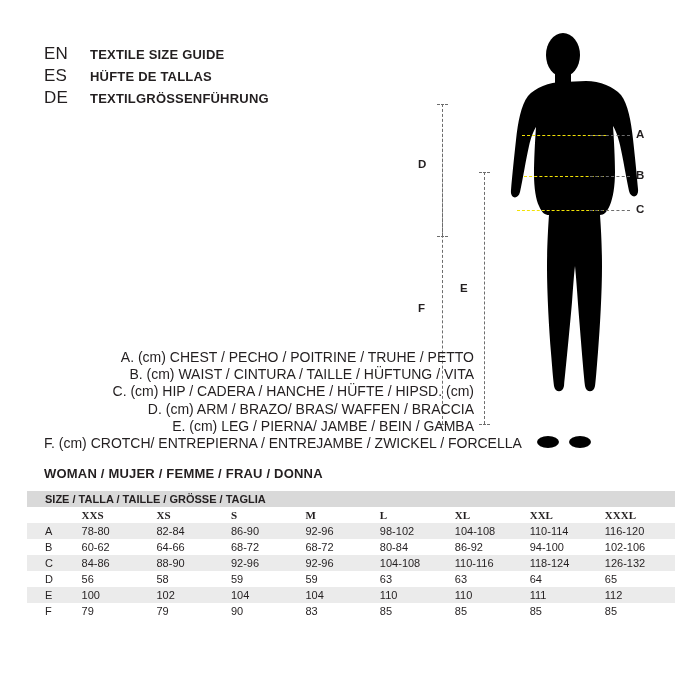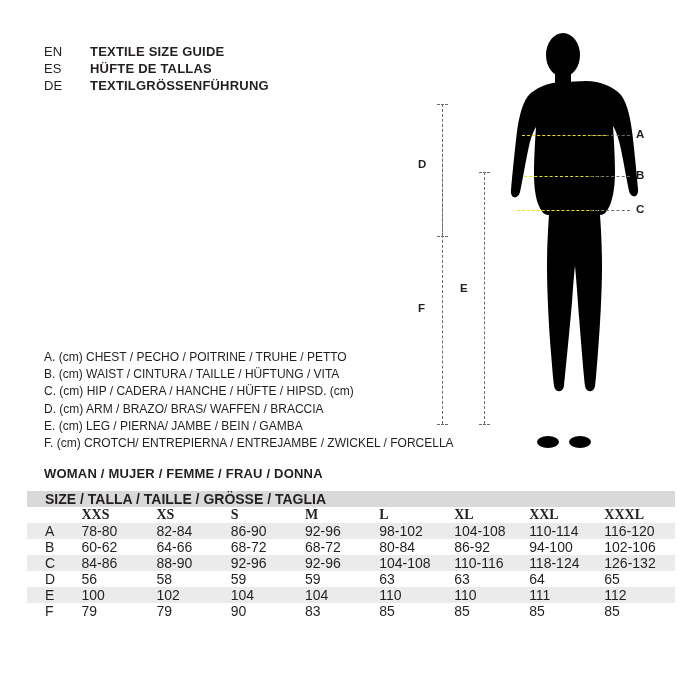--- a/index.html
+++ b/index.html
@@ -23,41 +23,42 @@
     top: 44px;
     width: 420px;
   }
   .lang-row {
     display: flex;
     align-items: baseline;
     margin-bottom: 2px;
   }
   .lang-code {
     width: 46px;
-    font-size: 13px;
+    font-size: 17px;
     letter-spacing: .2px;
   }
   .lang-title {
     font-size: 13px;
     font-weight: bold;
     letter-spacing: .2px;
     white-space: nowrap;
   }
 
   
   .legend {
     position: absolute;
     left: 44px;
     top: 349px;
     width: 430px;
   }
   .legend-line {
-    font-size: 12px;
+    font-size: 14px;
     line-height: 17.2px;
     white-space: nowrap;
+    text-align: right;
   }
 
   .gender-line {
     position: absolute;
     left: 44px;
     top: 466px;
     font-size: 13px;
     font-weight: bold;
     letter-spacing: .2px;
   }
@@ -65,21 +66,21 @@
   
   .table-wrap {
     position: absolute;
     left: 27px;
     top: 491px;
     width: 648px;
   }
   table.size-table {
     border-collapse: collapse;
     width: 648px;
-    font-size: 14px;
+    font-size: 11px;
   }
   table.size-table td {
     padding: 0;
     height: 16px;
     vertical-align: middle;
   }
   .hdr-row td {
     background: #d9d9d9;
     font-weight: bold;
     height: 17px;

